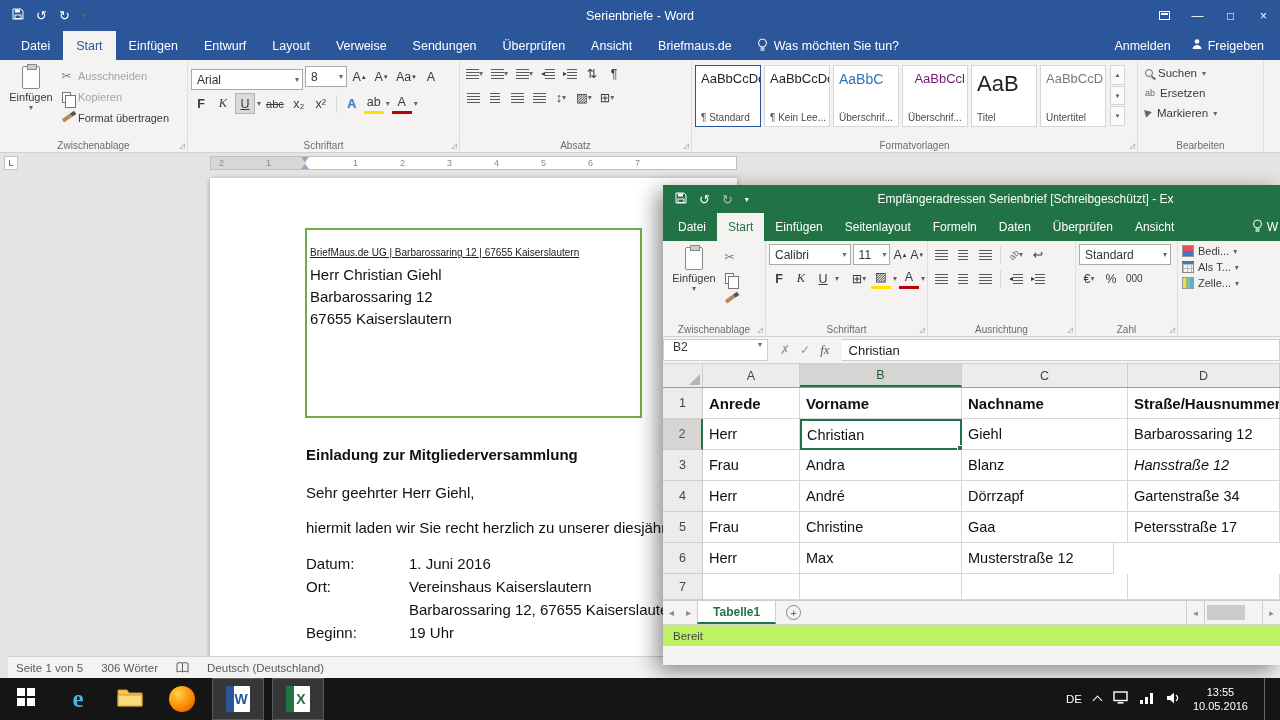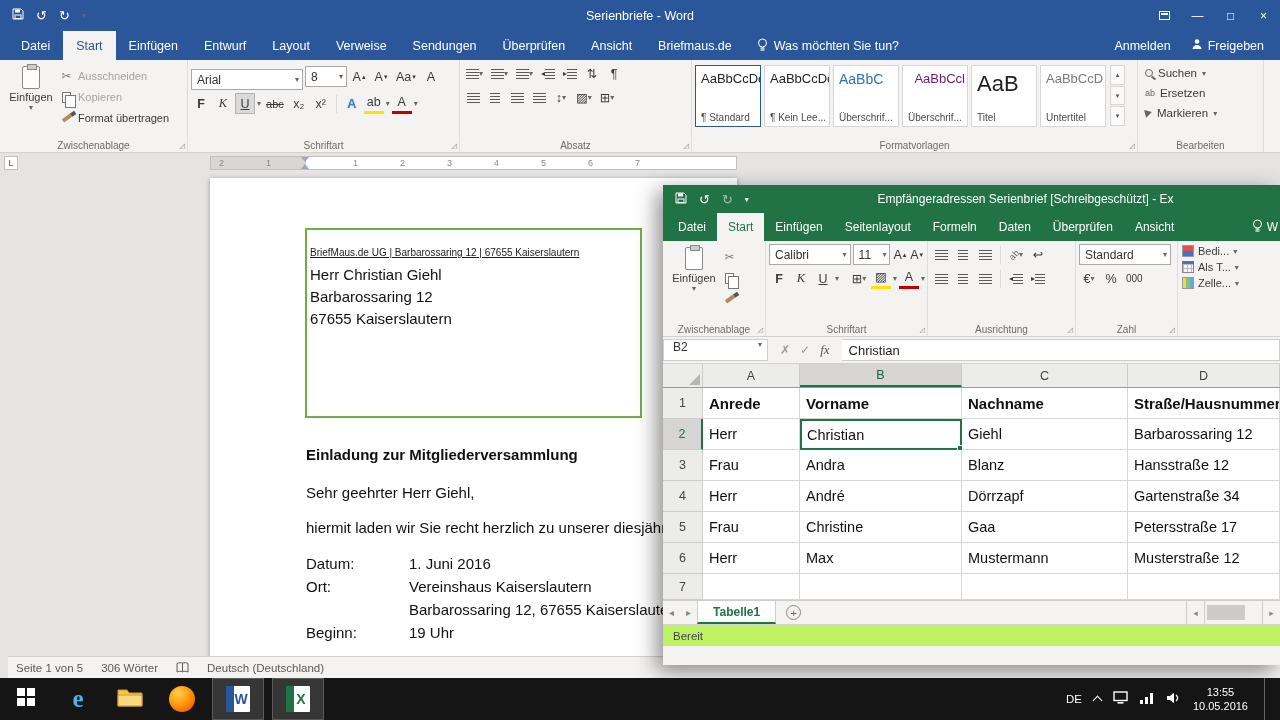--- a/index.html
+++ b/index.html
@@ -686,21 +686,21 @@
           </div>
         <div class="cell" style="width:166px;">Giehl</div>
         <div class="cell" style="width:152px;">Barbarossaring 12</div>
       </div>
 
       <div class="x-row">
         <div class="rowh">3</div>
         <div class="cell" style="width:97px;">Frau</div>
         <div class="cell" style="width:162px;">Andra</div>
         <div class="cell" style="width:166px;">Blanz</div>
-        <div class="cell" style="width:152px;">Hansstraße 12</div>
+        <div class="cell" style="width:152px;font-style:italic;">Hansstraße 12</div>
       </div>
 
       <div class="x-row">
         <div class="rowh">4</div>
         <div class="cell" style="width:97px;">Herr</div>
         <div class="cell" style="width:162px;">André</div>
         <div class="cell" style="width:166px;">Dörrzapf</div>
         <div class="cell" style="width:152px;">Gartenstraße 34</div>
       </div>
 
@@ -709,21 +709,20 @@
         <div class="cell" style="width:97px;">Frau</div>
         <div class="cell" style="width:162px;">Christine</div>
         <div class="cell" style="width:166px;">Gaa</div>
         <div class="cell" style="width:152px;">Petersstraße 17</div>
       </div>
 
       <div class="x-row">
         <div class="rowh">6</div>
         <div class="cell" style="width:97px;">Herr</div>
         <div class="cell" style="width:162px;">Max</div>
-        <div class="cell" style="width:166px;">Mustermann</div>
         <div class="cell" style="width:152px;">Musterstraße 12</div>
       </div>
 
       <div class="x-row" style="height:26px;">
         <div class="rowh">7</div>
         <div class="cell" style="width:97px;"></div>
         <div class="cell" style="width:162px;"></div>
         <div class="cell" style="width:166px;"></div>
         <div class="cell" style="width:152px;"></div>
       </div>

